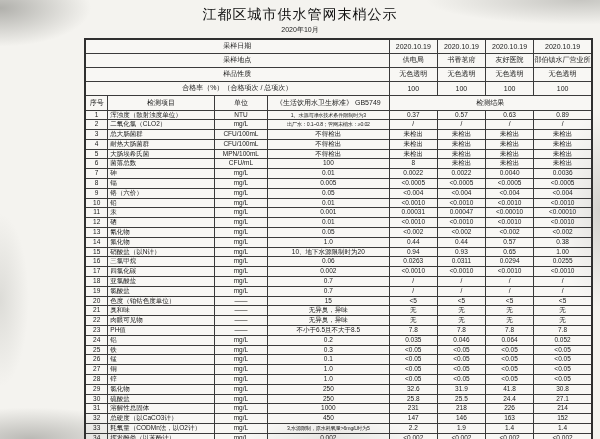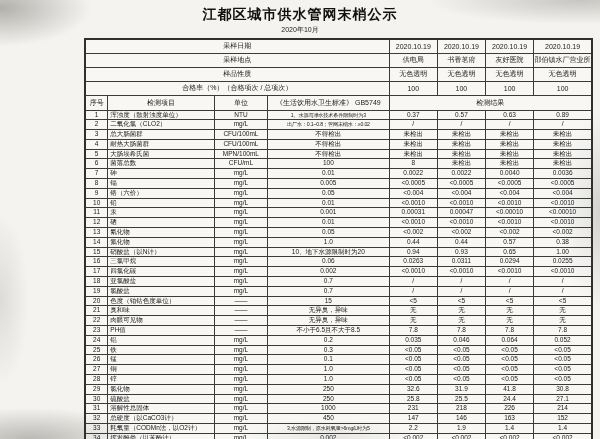--- a/index.html
+++ b/index.html
@@ -8,21 +8,21 @@
     position:relative; width:600px; height:439px; overflow:hidden;
     background:
       radial-gradient(ellipse 130px 55px at 0px 8px,   rgba(110,110,105,.50), transparent 70%),
       radial-gradient(ellipse 220px 35px at 580px 0px, rgba(125,125,120,.38), transparent 70%),
       radial-gradient(ellipse 60px 140px at 600px 210px, rgba(135,135,130,.30), transparent 70%),
       radial-gradient(ellipse 170px 45px at 30px 439px, rgba(115,115,110,.45), transparent 70%),
       radial-gradient(ellipse 120px 28px at 330px 439px, rgba(145,145,140,.28), transparent 72%),
       radial-gradient(ellipse 40px 120px at 0px 300px, rgba(150,150,145,.25), transparent 72%),
       #f4f3ef;
   }
-  .title { text-align:center; padding-top:6px; font-size:14px; font-weight:bold; letter-spacing:1px; color:#111; }
+  .title { text-align:center; padding-top:6px; font-size:14px; font-weight:normal; letter-spacing:1px; color:#111; }
   .subtitle { text-align:center; font-size:7px; margin-top:1px; color:#222; }
   table.main {
     border-collapse:collapse; table-layout:fixed;
     margin:3px 0 0 84px; width:509px;
     border:2px solid #2f2f2f;
     background:rgba(255,255,255,.35);
   }
   td,th {
     border:1px solid #3b3b3b; text-align:center; vertical-align:middle;
     padding:0; overflow:hidden; white-space:nowrap; font-weight:normal; color:#1a1a1a;

